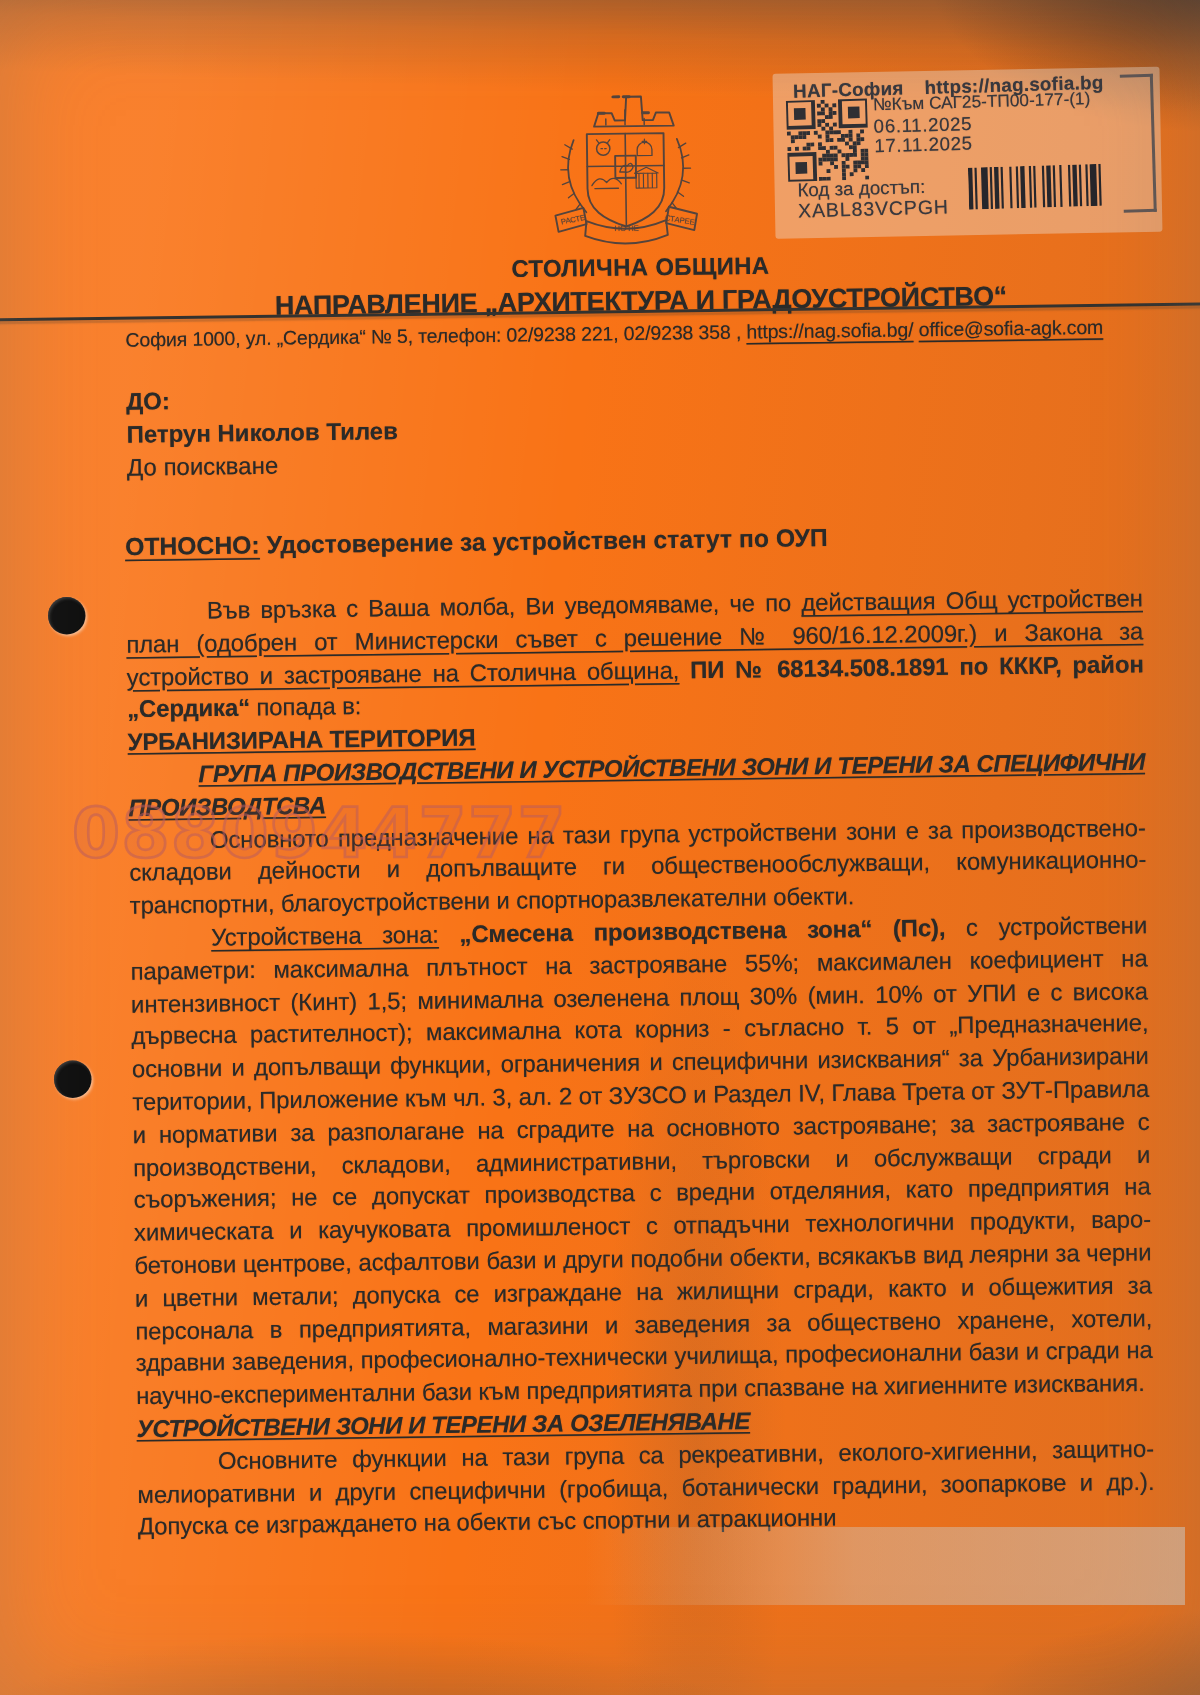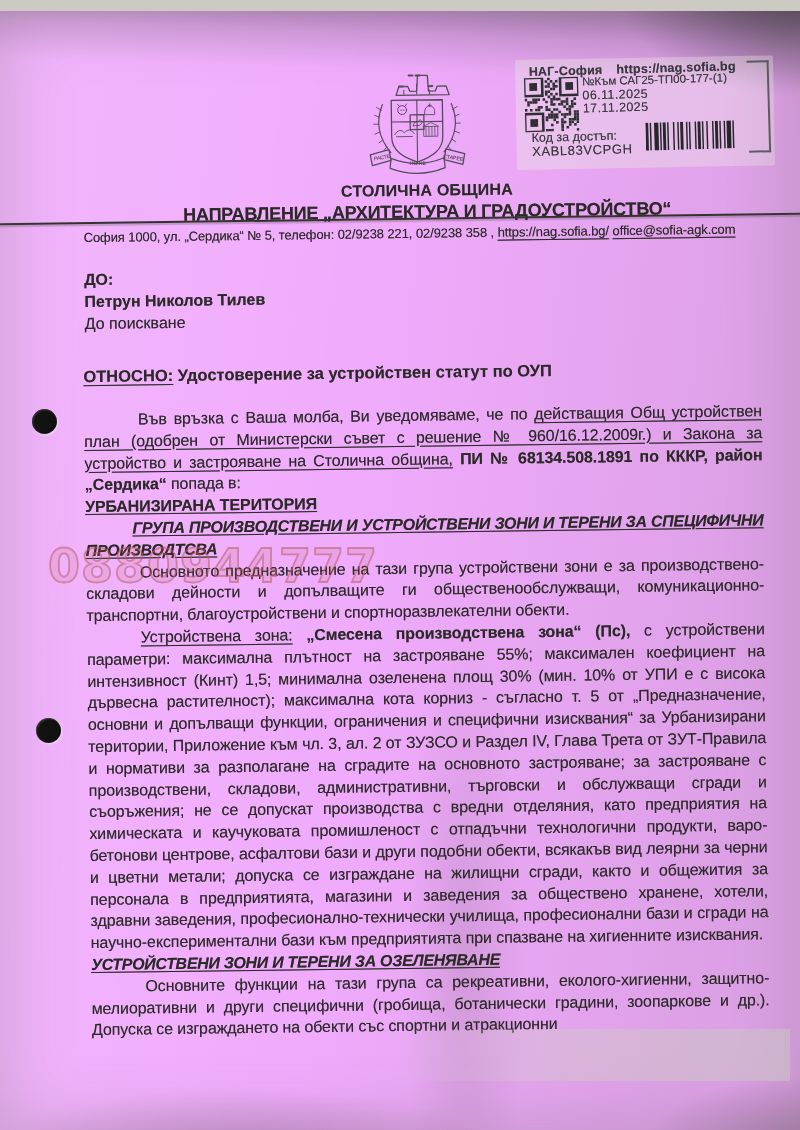--- a/index.html
+++ b/index.html
@@ -2,21 +2,21 @@
 <html><head>
 <meta charset="utf-8">
 <style>
   html,body{margin:0;padding:0;}
   body{
     width:800px;height:1130px;overflow:hidden;position:relative;
     font-family:"Liberation Sans","DejaVu Sans",sans-serif;
     background:#cdcac4;
   }
   
-  .paper{position:absolute;inset:0;background:#f0abfc;margin-top:11px;}
+  .paper{position:absolute;inset:0;background:#f97316;}
   .paper::before{
     content:"";position:absolute;inset:0;pointer-events:none;
     background:
       radial-gradient(ellipse 34% 14% at 101% -2%, rgba(30,30,33,.62), rgba(30,30,33,0) 70%),
       linear-gradient(182deg, rgba(50,50,53,.42) 0%, rgba(50,50,53,.14) 3.2%, rgba(50,50,53,0) 6.5%),
       linear-gradient(96deg, rgba(255,255,255,.10) 12%, rgba(255,255,255,0) 45%, rgba(90,86,82,.13) 88%),
       radial-gradient(ellipse 10% 40% at 58% 85%, rgba(80,75,70,.14), rgba(80,75,70,0) 75%),
       radial-gradient(ellipse 45% 9% at 30% 103%, rgba(62,57,52,.30), rgba(62,57,52,0) 75%),
       radial-gradient(ellipse 28% 8% at 102% 101%, rgba(62,57,52,.34), rgba(62,57,52,0) 75%);
   }

